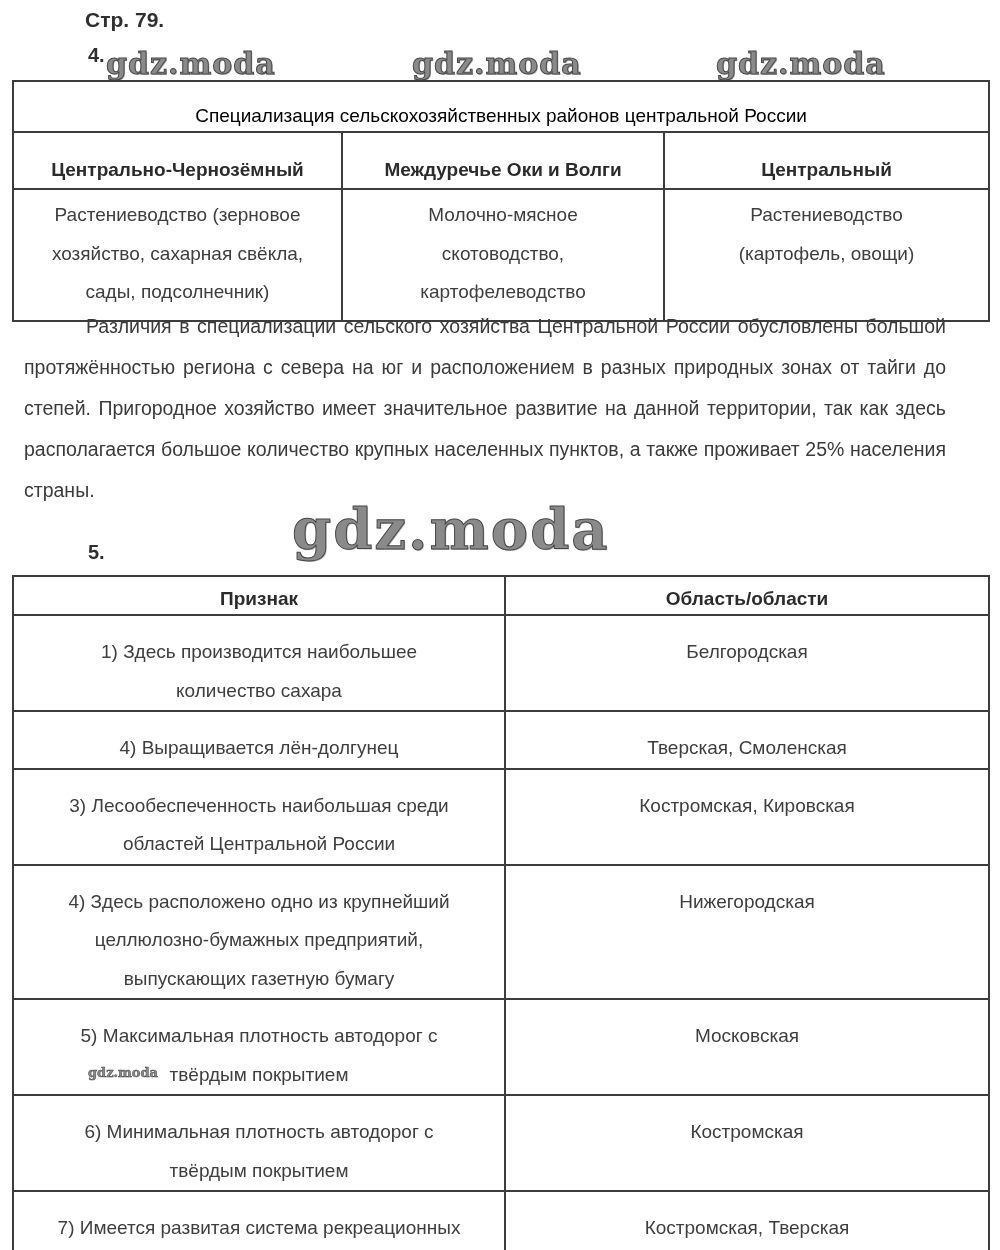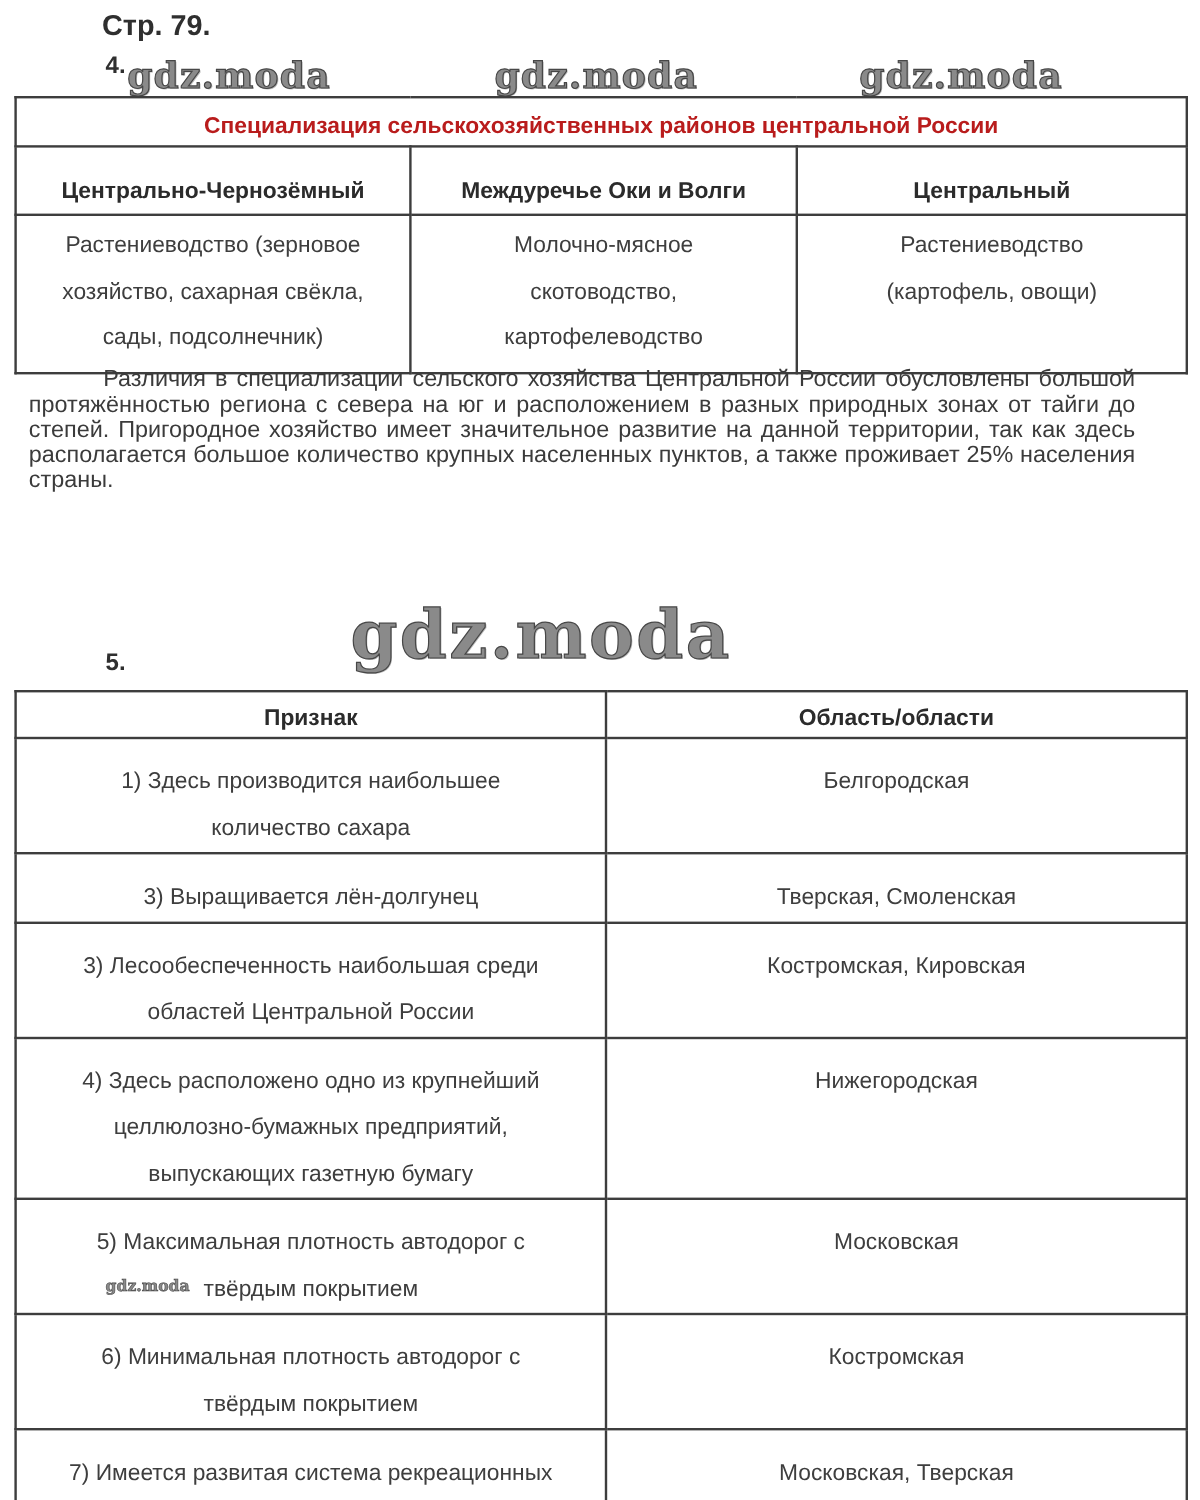--- a/index.html
+++ b/index.html
@@ -3,21 +3,21 @@
 <meta charset="utf-8">
 <style>
   html,body{margin:0;padding:0;}
   body{
     width:1000px;height:1250px;background:#ffffff;
     font-family:"Liberation Sans","DejaVu Sans",sans-serif;
     color:#3e3e3e;position:relative;overflow:hidden;
   }
   .page{position:absolute;inset:0;background:#fff;}
 
-  .pg-label{position:absolute;left:85px;top:8px;font-size:24px;font-weight:600;color:#2f2f2f;}
+  .pg-label{position:absolute;left:85px;top:8px;font-size:21px;font-weight:600;color:#2f2f2f;}
   .item-no{position:absolute;font-size:20px;font-weight:600;color:#2f2f2f;}
   #no4{left:88px;top:44px;}
   #no5{left:88px;top:541px;}
 
   
   .wm{
     font-family:"DejaVu Serif","Liberation Serif",serif;
     font-weight:bold;color:#8a8a8a;letter-spacing:1px;
     -webkit-text-stroke:1px #474747;
     text-shadow:1px 1px 0 #bdbdbd;
@@ -33,21 +33,21 @@
     -webkit-text-stroke:0.5px #474747;text-shadow:none;
   }
   .wm-big-cell{display:block;font-size:50px;letter-spacing:2px;margin-top:2px;line-height:54px;}
 
   table{border-collapse:collapse;table-layout:fixed;position:absolute;background:#fff;}
   td{border:2px solid #3d3d3d;text-align:center;vertical-align:top;
      font-size:19px;line-height:38.5px;padding:0 4px;color:#3e3e3e;}
 
   
   #t1{left:12px;top:80px;width:976px;}
-  #t1 .title td{font-weight:bold;color:#b91c1c;height:31px;line-height:31px;padding-top:8px;}
+  #t1 .title td{font-weight:normal;color:#000000;height:31px;line-height:31px;padding-top:18px;}
   #t1 .head td{font-weight:bold;color:#2b2b2b;height:35px;line-height:34px;padding-top:20px;}
   #t1 .body td{height:124px;padding-top:6px;}
   .cellw{margin:0 auto;text-align:center;}
   .w300{max-width:300px;}
   .w210{max-width:210px;}
 
   
   #t2{left:12px;top:575px;width:976px;}
   #t2 .head td{font-weight:bold;color:#2b2b2b;height:29px;line-height:28px;padding-top:8px;}
   #t2 td.feat,#t2 td.reg{padding-top:17px;}
@@ -57,21 +57,21 @@
   #t2 tr.r3 td{height:73px;}
   #t2 tr.r4 td{height:112px;}
   #t2 tr.r5 td{height:73px;margin-left:12px;}
   #t2 tr.r6 td{height:73px;}
   #t2 tr.r7 td{height:124px;border-bottom-width:4px;border-bottom-color:#2b2b2b;}
   tr.r5 .wm-small{top:37px;left:36px;}
   tr.r7 .wm-small{top:37px;left:2px;}
 
   .para{
     position:absolute;left:24px;top:306px;width:922px;
-    font-size:19.5px;line-height:21px;text-align:justify;
+    font-size:19.5px;line-height:41px;text-align:justify;
     text-indent:62px;color:#3b3b3b;
   }
 </style>
 </head>
 <body>
 
 <div class="page">
 
   <div class="pg-label">Стр. 79.</div>
 
@@ -125,21 +125,21 @@
       <td>Область/области</td>
     </tr>
     <tr class="r1">
       <td class="feat">
             <div class="featw">1) Здесь производится наибольшее количество сахара</div>
           </td>
       <td class="reg">Белгородская</td>
     </tr>
     <tr class="r2">
       <td class="feat">
-            <div class="featw">3) Выращивается лён-долгунец</div>
+            <div class="featw">4) Выращивается лён-долгунец</div>
           </td>
       <td class="reg">Тверская, Смоленская</td>
     </tr>
     <tr class="r3">
       <td class="feat">
             <div class="featw">3) Лесообеспеченность наибольшая среди областей Центральной России</div>
           </td>
       <td class="reg">Костромская, Кировская</td>
     </tr>
     <tr class="r4">
@@ -164,20 +164,20 @@
       <td class="reg">Костромская</td>
     </tr>
     <tr class="r7">
       <td class="feat">
         <div class="featw">
           <span>7) Имеется развитая система рекреационных учреждений (пансионатов, санаториев, домов отдыха и др.)</span>
           <span class="wm wm-small">gdz.moda</span>
         </div>
       </td>
       <td class="reg">
-        <div>Московская, Тверская</div>
+        <div>Костромская, Тверская</div>
         <span class="wm wm-big-cell">gdz.moda</span>
       </td>
     </tr>
   </tbody>
     </table>
 
 </div>
 
 </body></html>

